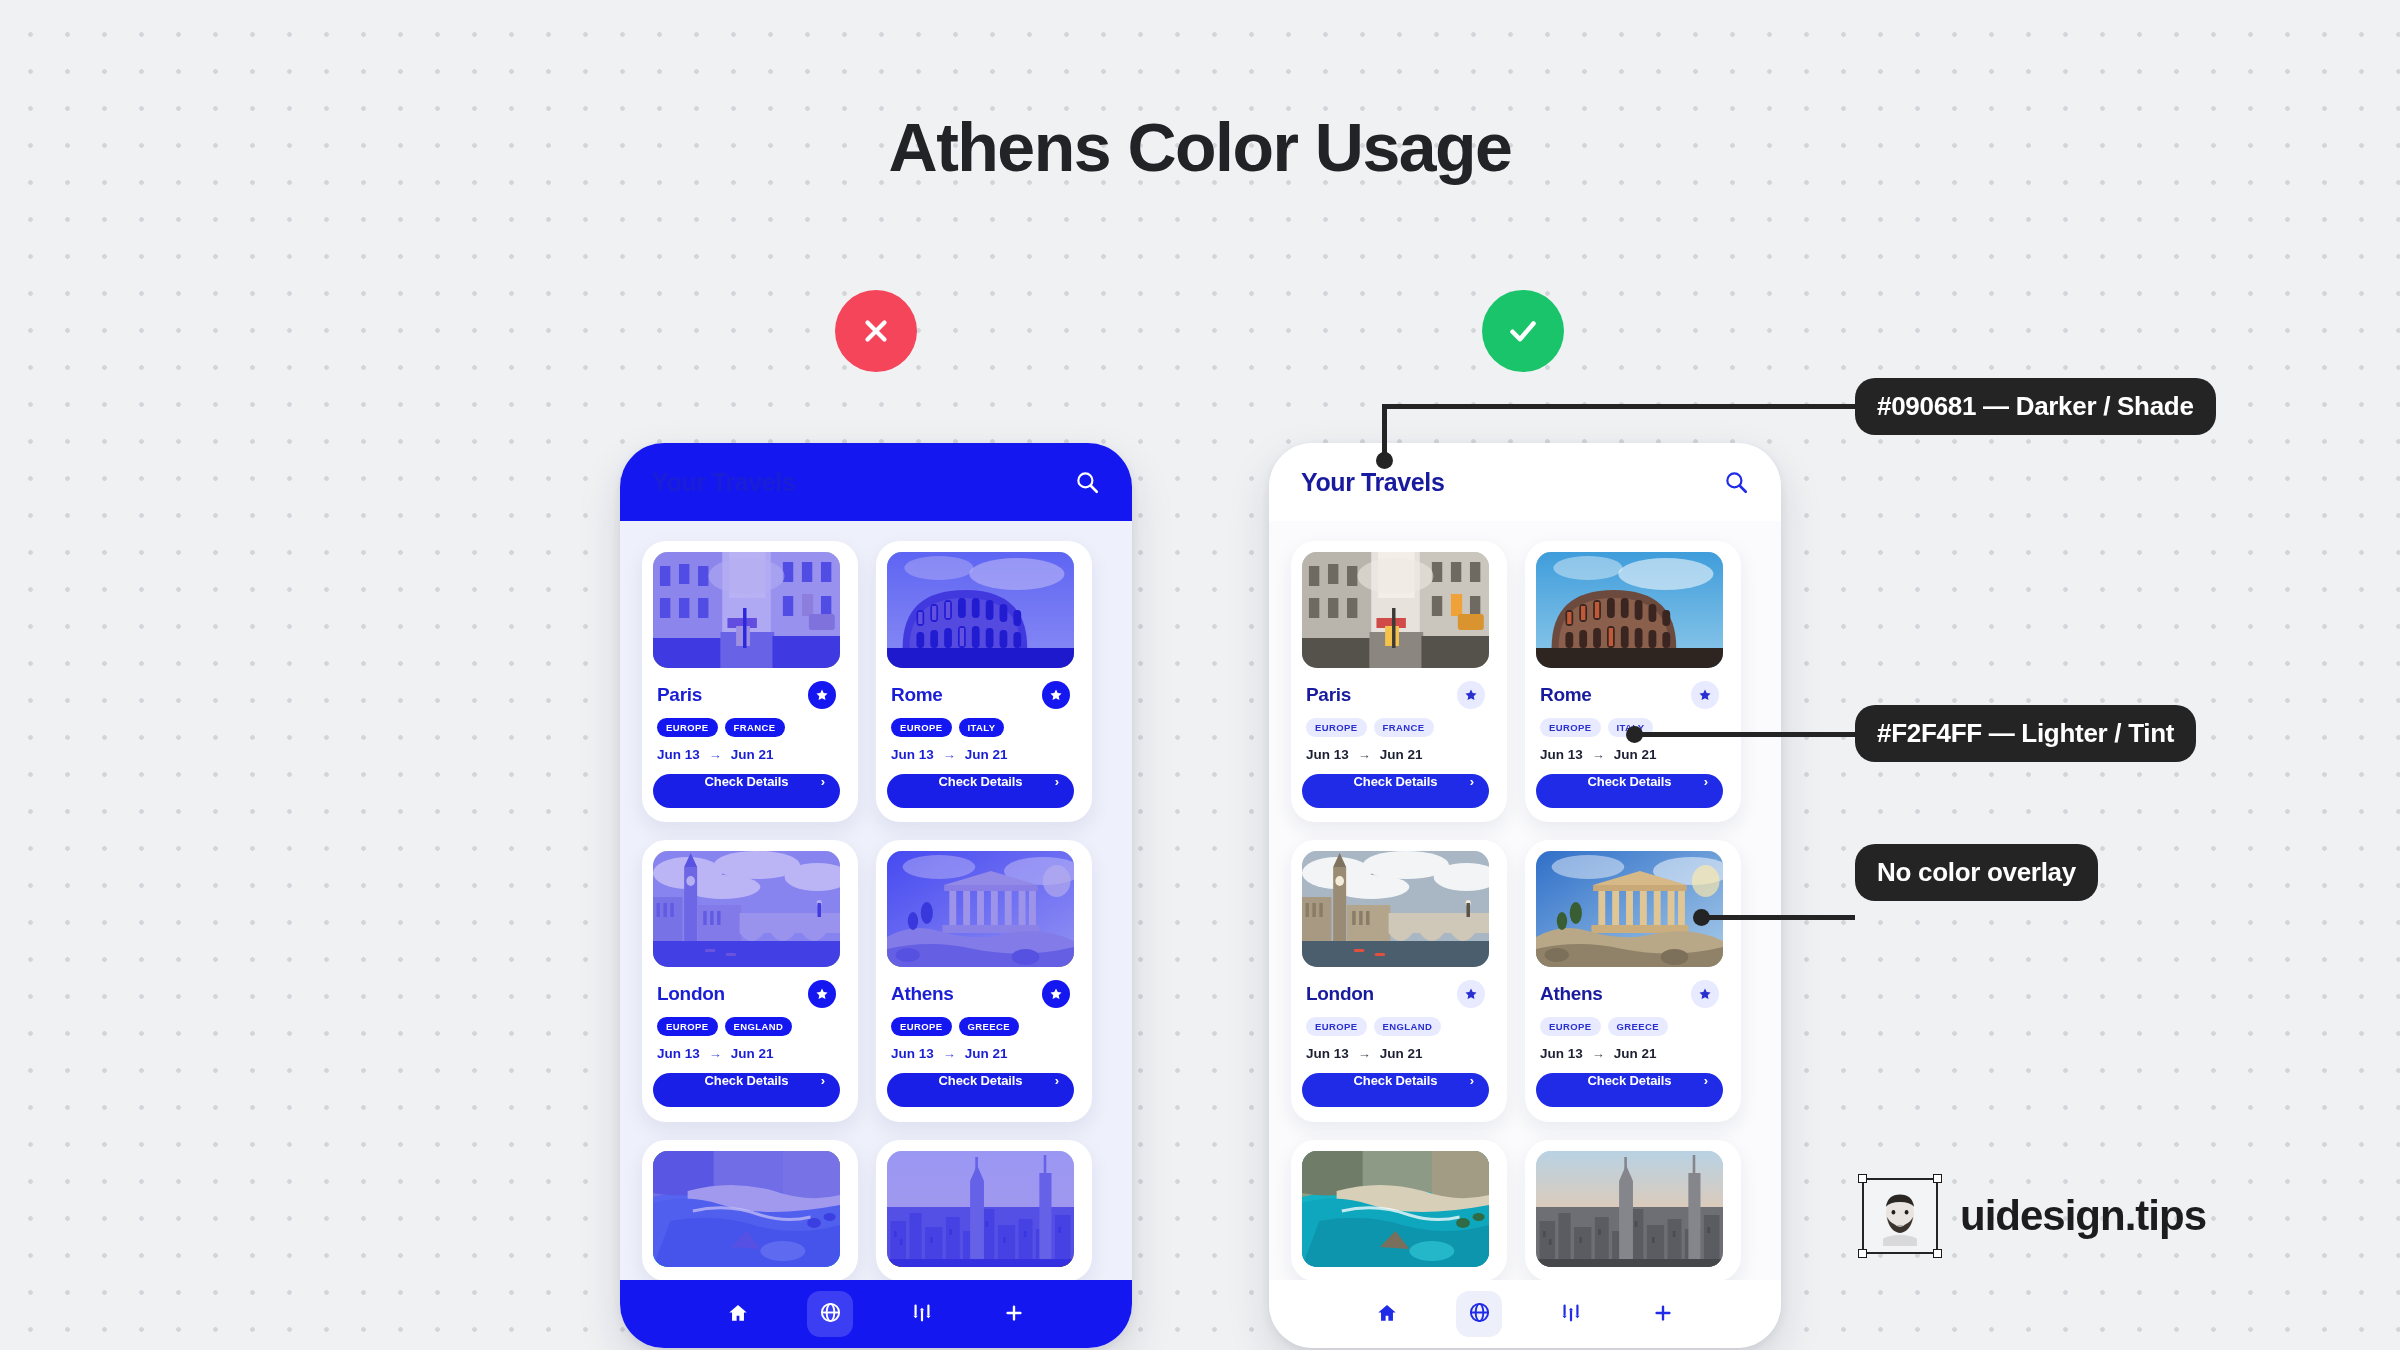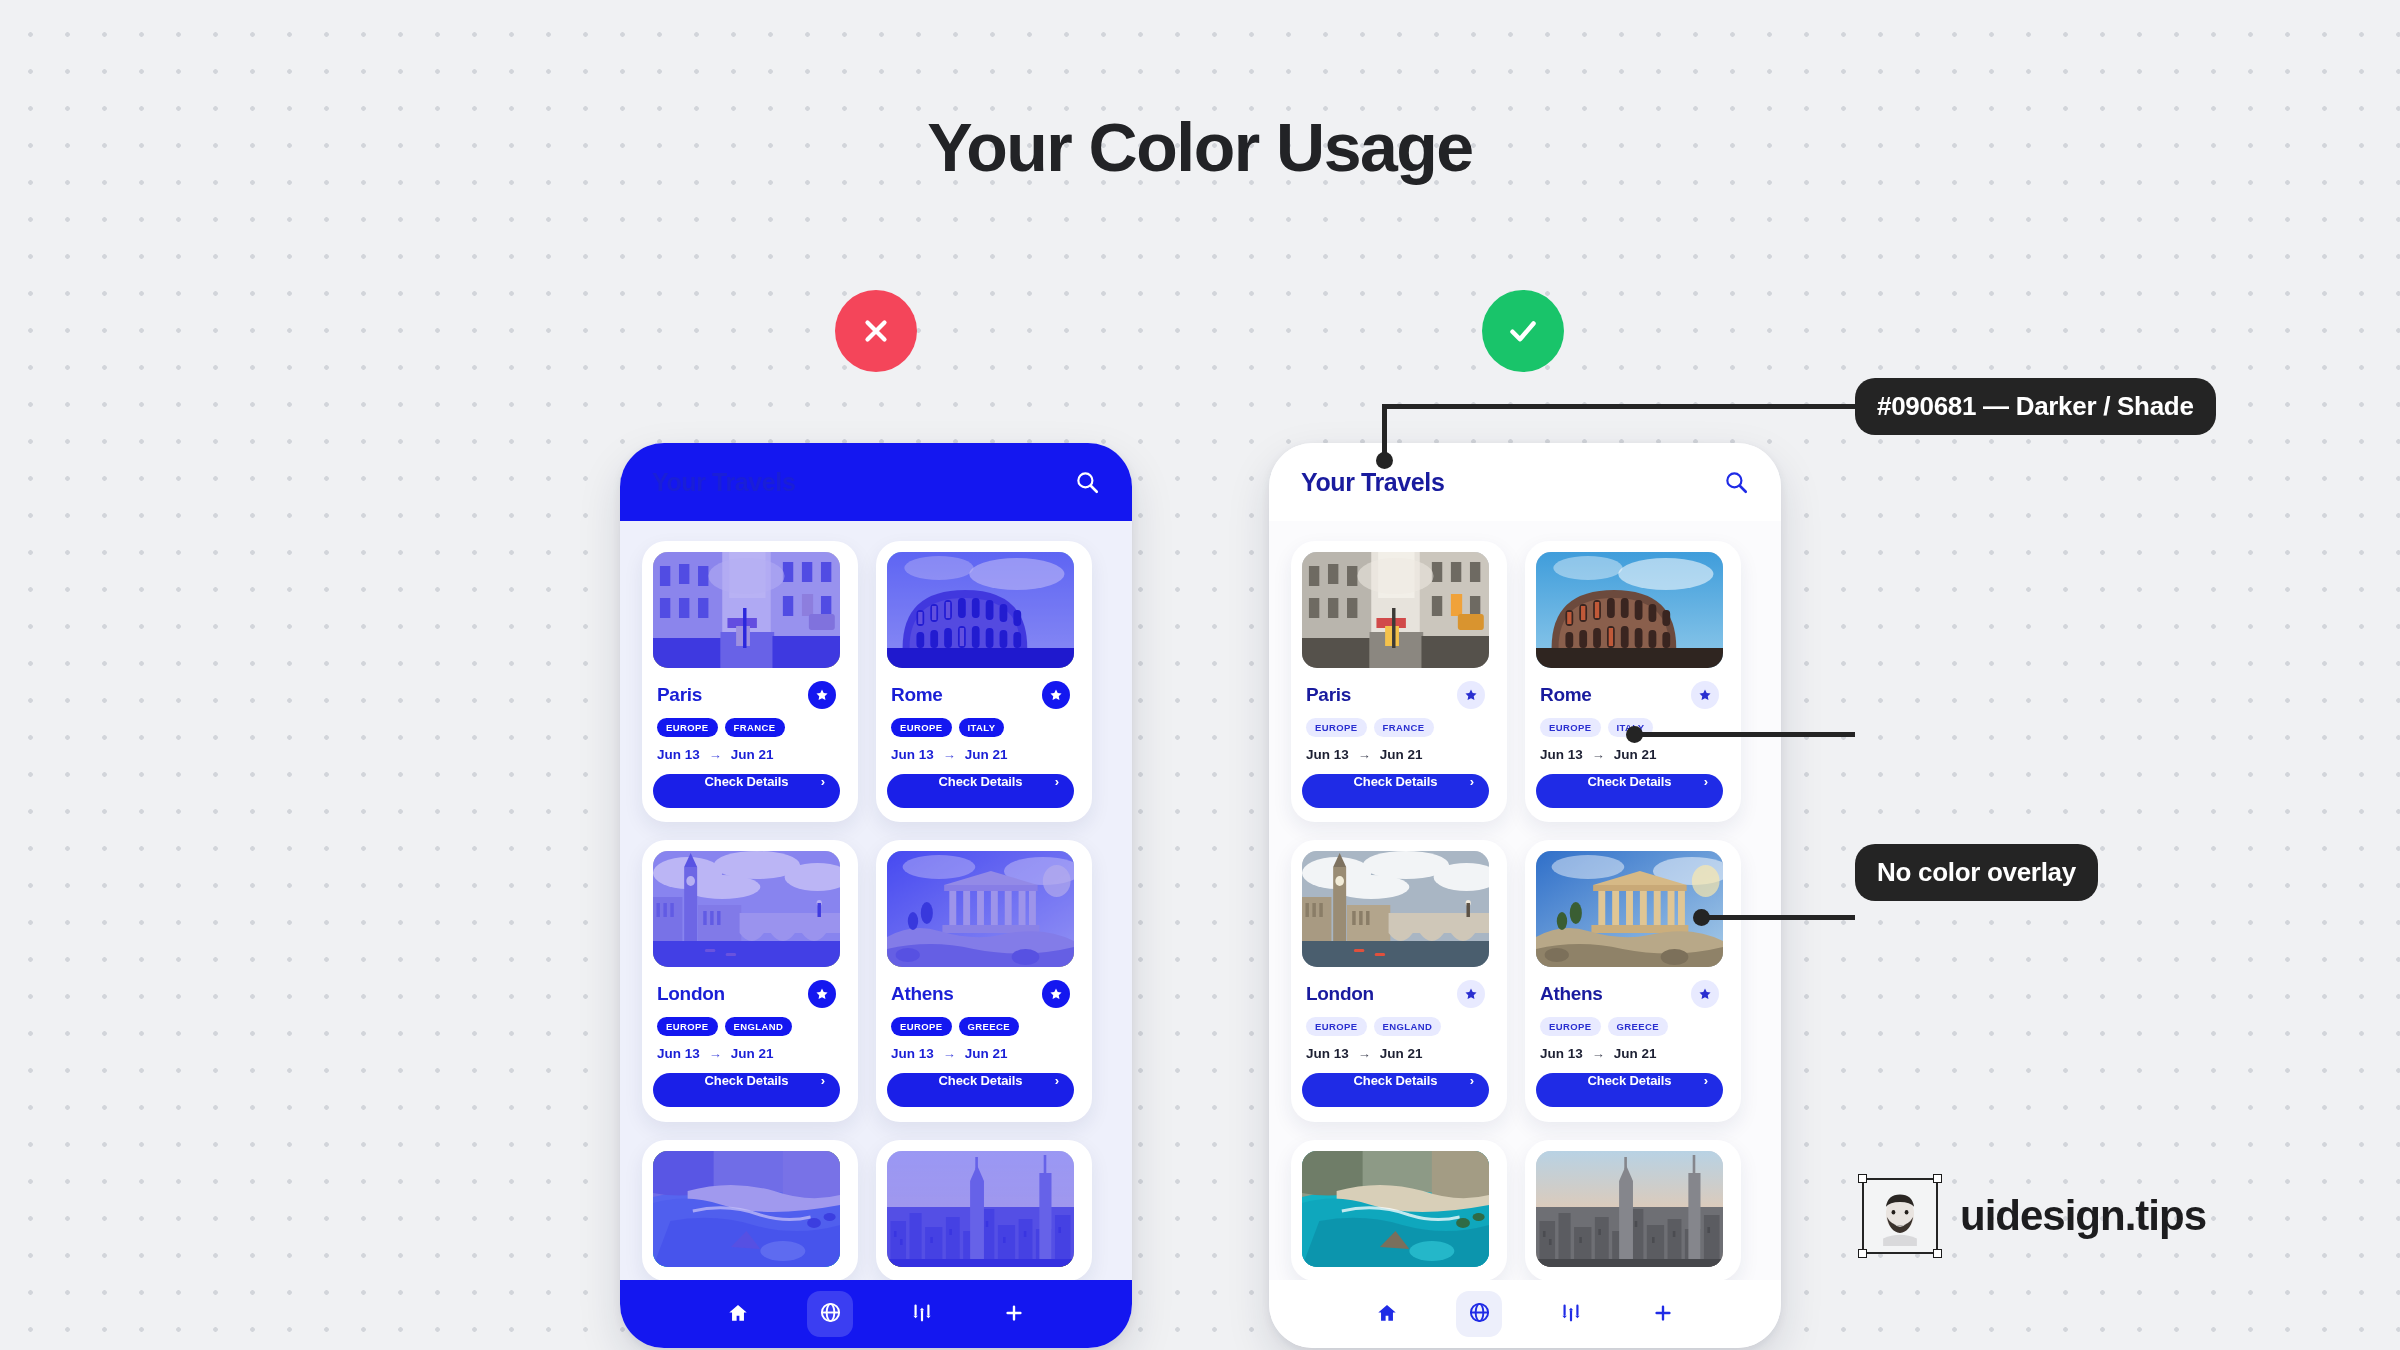--- a/index.html
+++ b/index.html
@@ -170,21 +170,21 @@
   .wm-box .hdl.bl { left: -6px; bottom: -6px; }
   .wm-box .hdl.br { right: -6px; bottom: -6px; }
   .wm-face { position: absolute; inset: 6px; }
   .wm-text { font-size: 42px; font-weight: 700; color: #1d1d1f; letter-spacing: -1px; }
 </style>
 </head>
 <body>
 
 <div id="stage">
 
-  <div class="title">Your Color Usage</div>
+  <div class="title">Athens Color Usage</div>
 
   <div class="verdict bad">
     <svg width="34" height="34" viewBox="0 0 24 24">
       <path d="M6 6 L18 18 M18 6 L6 18" stroke="#fff" stroke-width="3" stroke-linecap="round"></path>
     </svg>
   </div>
   <div class="verdict good">
     <svg width="36" height="36" viewBox="0 0 24 24">
       <path d="M5 12.5 L10 17.5 L19 7" stroke="#fff" stroke-width="3" stroke-linecap="round" stroke-linejoin="round" fill="none"></path>
     </svg>
@@ -882,20 +882,21 @@
       </div>
   </div>
 
   <div class="lead" style="left:1382px; top:404px; width:474px; height:5px;"></div>
   <div class="lead" style="left:1382px; top:404px; width:5px; height:56px;"></div>
   <div class="lead-dot" style="left:1376px; top:452px;"></div>
   <div class="anno" style="left:1855px; top:378px;">#090681 — Darker / Shade</div>
 
   <div class="lead" style="left:1633px; top:732px; width:222px; height:5px;"></div>
   <div class="lead-dot" style="left:1626px; top:726px;"></div>
+  <div class="anno" style="left:1855px; top:705px;">#F2F4FF — Lighter / Tint</div>
 
   <div class="lead" style="left:1700px; top:915px; width:155px; height:5px;"></div>
   <div class="lead-dot" style="left:1693px; top:909px;"></div>
   <div class="anno" style="left:1855px; top:844px;">No color overlay</div>
 
   <div class="wm">
     <div class="wm-box">
       <span class="hdl tl"></span>
       <span class="hdl tr"></span>
       <span class="hdl bl"></span>

